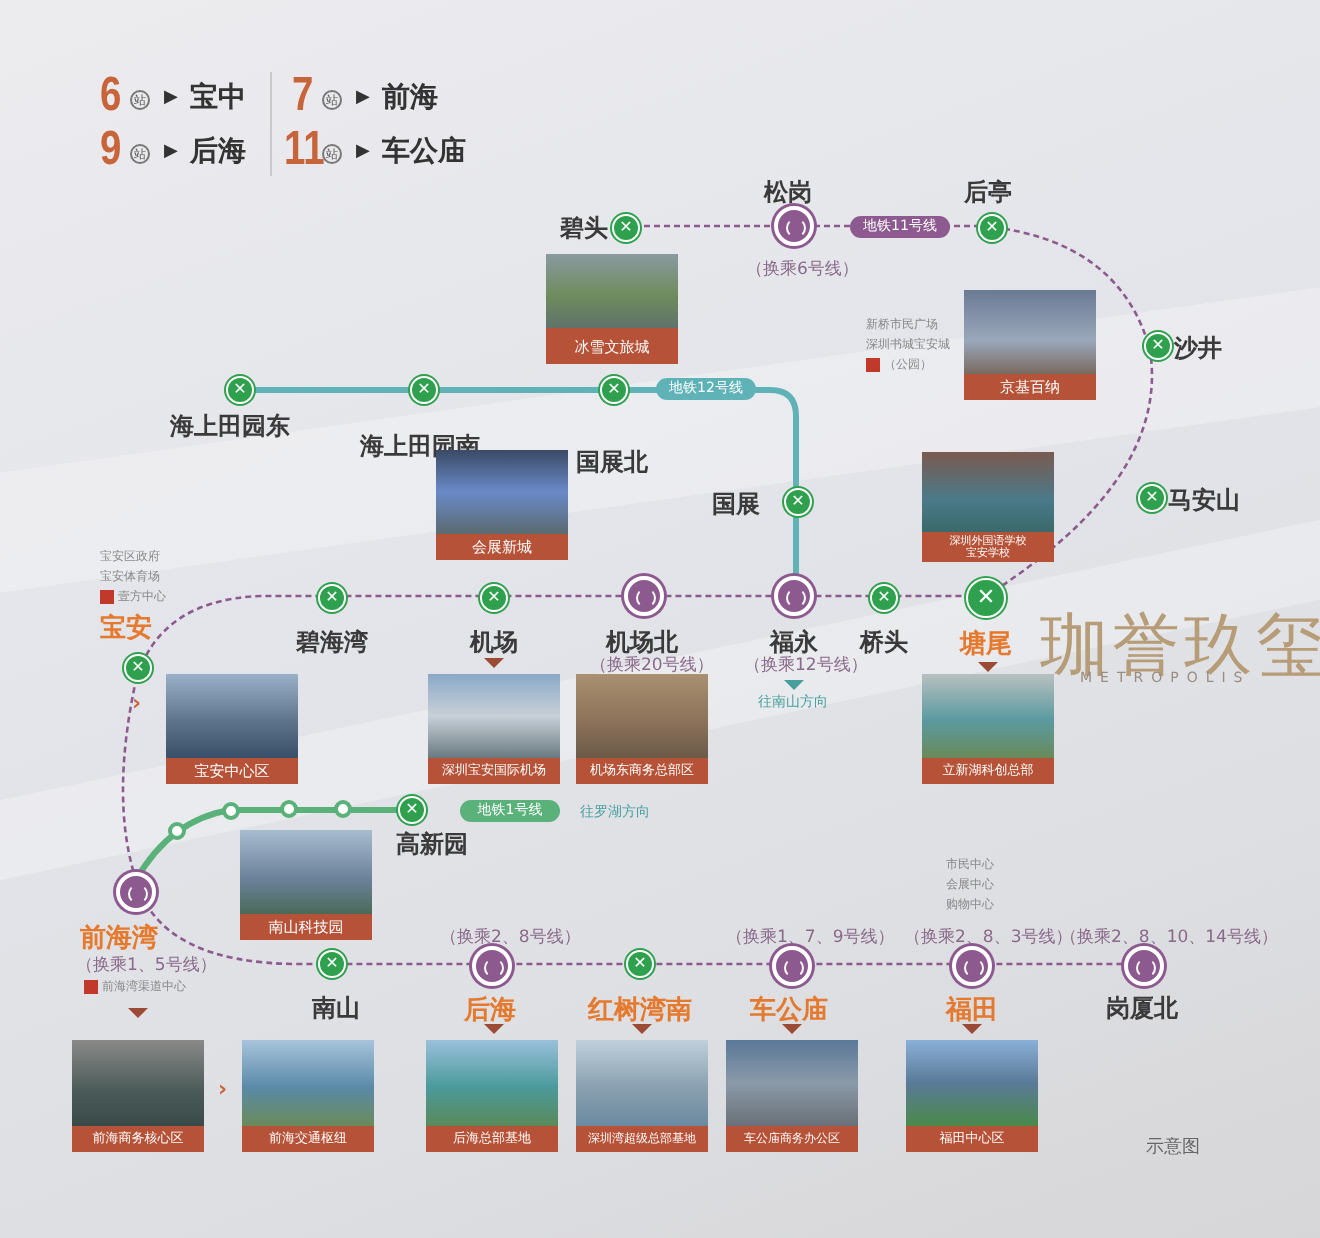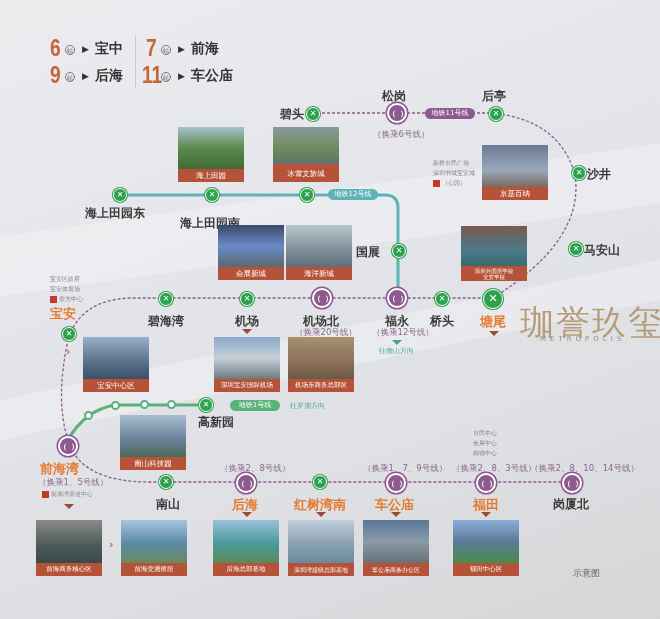--- a/index.html
+++ b/index.html
@@ -86,43 +86,35 @@
     <div><span class="red-sq"></span><span>（公园）</span></div>
   </div>
   <div class="card" style="left:482px;top:145px;width:66px;height:55px">
     <div class="img" style="height:42px;background:linear-gradient(#6a7a94,#9aa8bb 60%,#7a6a60)"></div>
     <div class="cap" style="height:13px">京基百纳</div>
   </div>
 
   <div class="icon-mtr" style="left:569px;top:242px">✕</div>
   <div class="st" style="left:584px;top:242px">马安山</div>
 
-  <div class="card" style="left:178px;top:127px;width:66px;height:55px">
-    <div class="img" style="height:42px;background:linear-gradient(#a8c0cc,#5c8a4c 50%,#3f6b36)"></div>
-    <div class="cap" style="height:13px">海上田园</div>
-  </div>
   <div class="card" style="left:273px;top:127px;width:66px;height:55px">
     <div class="img" style="height:42px;background:linear-gradient(#8a9aa0,#6e8c5c 50%,#5a6a70)"></div>
     <div class="cap" style="height:18px">冰雪文旅城</div>
   </div>
   <div class="icon-mtr" style="left:113px;top:188px">✕</div>
   <div class="st" style="left:85px;top:205px">海上田园东</div>
   <div class="icon-mtr" style="left:205px;top:188px">✕</div>
   <div class="st" style="left:180px;top:215px">海上田园南</div>
   <div class="icon-mtr" style="left:300px;top:188px">✕</div>
   <div class="st" style="left:288px;top:223px">国展北</div>
   <div class="line-tag" style="left:328px;top:189px;width:50px;background:#5fb3b7">地铁12号线</div>
 
   <div class="card" style="left:218px;top:225px;width:66px;height:55px">
     <div class="img" style="height:42px;background:linear-gradient(#3a4a66,#6a8ac8 50%,#5a6a70)"></div>
     <div class="cap" style="height:13px">会展新城</div>
-  </div>
-  <div class="card" style="left:286px;top:225px;width:66px;height:55px">
-    <div class="img" style="height:42px;background:linear-gradient(#b8c6cc,#7e8e98 60%,#5e6e78)"></div>
-    <div class="cap" style="height:13px">海洋新城</div>
   </div>
   <div class="st" style="left:356px;top:244px">国展</div>
   <div class="icon-mtr" style="left:392px;top:244px">✕</div>
 
   <div class="card" style="left:461px;top:226px;width:66px;height:55px">
     <div class="img" style="height:40px;background:linear-gradient(#7a5a50,#4a7a8a 60%,#3a6a6a)"></div>
     <div class="cap" style="height:15px;font-size:5.5px;line-height:6px;white-space:pre-line">深圳外国语学校
 宝安学校</div>
   </div>
 
@@ -162,20 +154,24 @@
     <div class="cap" style="height:13px">宝安中心区</div>
   </div>
   <div class="card" style="left:214px;top:337px;width:66px;height:55px">
     <div class="img" style="height:42px;background:linear-gradient(#8aa8c8,#c8d0d8 50%,#6a7a80)"></div>
     <div class="cap" style="height:13px;font-size:6.5px">深圳宝安国际机场</div>
   </div>
   <div class="card" style="left:288px;top:337px;width:66px;height:55px">
     <div class="img" style="height:42px;background:linear-gradient(#a89070,#8a7058 60%,#6a5a48)"></div>
     <div class="cap" style="height:13px;font-size:6.5px">机场东商务总部区</div>
   </div>
+  <div class="card" style="left:461px;top:337px;width:66px;height:55px">
+    <div class="img" style="height:42px;background:linear-gradient(#b8c0c0,#5a9aa0 55%,#6a8a5a)"></div>
+    <div class="cap" style="height:13px;font-size:6.5px">立新湖科创总部</div>
+  </div>
 
   <div class="small-dot" style="left:111px;top:401px"></div>
   <div class="small-dot" style="left:140px;top:400px"></div>
   <div class="small-dot" style="left:167px;top:400px"></div>
   <div class="small-dot" style="left:84px;top:411px"></div>
   <div class="icon-mtr" style="left:199px;top:398px">✕</div>
   <div class="line-tag" style="left:230px;top:400px;width:50px;background:#5ab17a">地铁1号线</div>
   <div class="dir" style="left:290px;top:401px">往罗湖方向</div>
   <div class="st" style="left:198px;top:414px">高新园</div>
   <div class="card" style="left:120px;top:415px;width:66px;height:55px">

